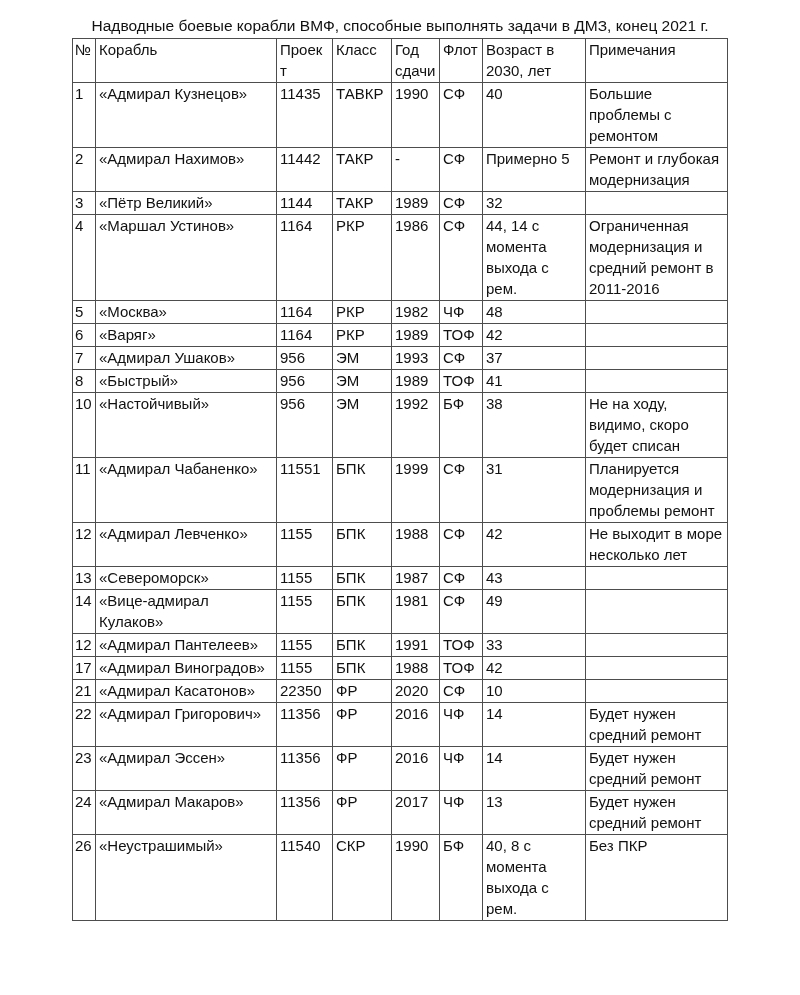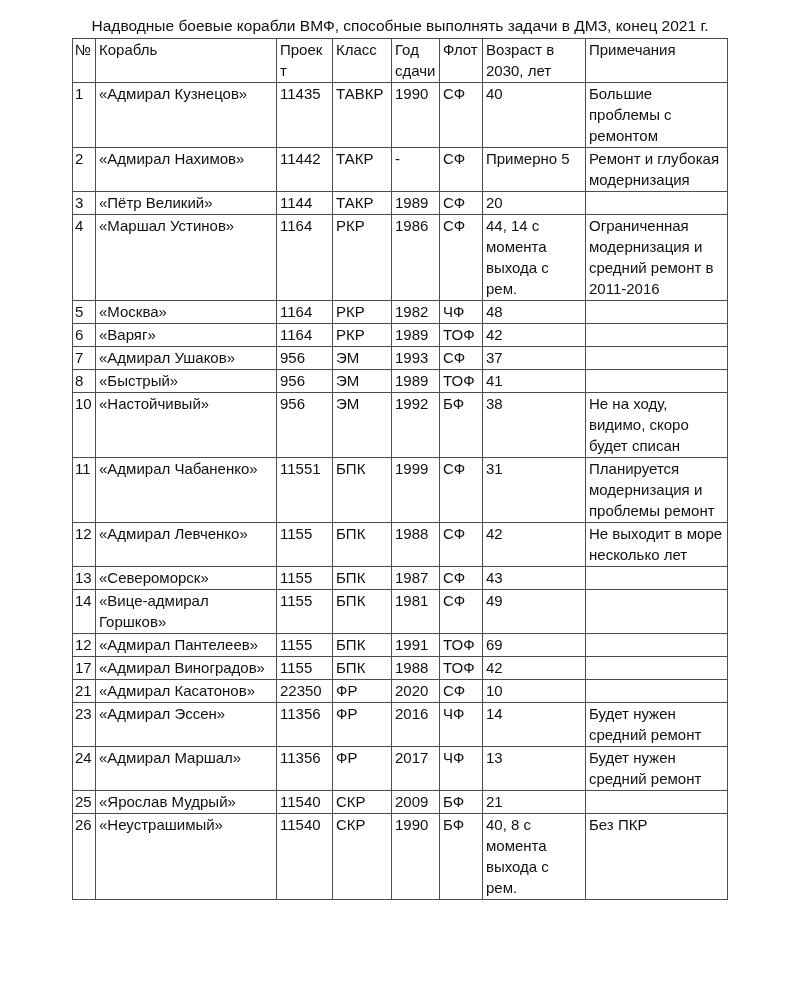--- a/index.html
+++ b/index.html
@@ -102,21 +102,21 @@
           <td class="col-age">Примерно 5</td>
           <td class="col-notes">Ремонт и глубокая модернизация</td>
         </tr>
         <tr>
           <td class="col-num">3</td>
           <td class="col-ship">«Пётр Великий»</td>
           <td class="col-project">1144</td>
           <td class="col-class">ТАКР</td>
           <td class="col-year">1989</td>
           <td class="col-fleet">СФ</td>
-          <td class="col-age">20</td>
+          <td class="col-age">32</td>
           <td class="col-notes"></td>
         </tr>
         <tr>
           <td class="col-num">4</td>
           <td class="col-ship">«Маршал Устинов»</td>
           <td class="col-project">1164</td>
           <td class="col-class">РКР</td>
           <td class="col-year">1986</td>
           <td class="col-fleet">СФ</td>
           <td class="col-age">44, 14 с момента выхода с рем.</td>
@@ -197,36 +197,36 @@
           <td class="col-ship">«Североморск»</td>
           <td class="col-project">1155</td>
           <td class="col-class">БПК</td>
           <td class="col-year">1987</td>
           <td class="col-fleet">СФ</td>
           <td class="col-age">43</td>
           <td class="col-notes"></td>
         </tr>
         <tr>
           <td class="col-num">14</td>
-          <td class="col-ship">«Вице-адмирал Горшков»</td>
+          <td class="col-ship">«Вице-адмирал Кулаков»</td>
           <td class="col-project">1155</td>
           <td class="col-class">БПК</td>
           <td class="col-year">1981</td>
           <td class="col-fleet">СФ</td>
           <td class="col-age">49</td>
           <td class="col-notes"></td>
         </tr>
         <tr>
           <td class="col-num">12</td>
           <td class="col-ship">«Адмирал Пантелеев»</td>
           <td class="col-project">1155</td>
           <td class="col-class">БПК</td>
           <td class="col-year">1991</td>
           <td class="col-fleet">ТОФ</td>
-          <td class="col-age">69</td>
+          <td class="col-age">33</td>
           <td class="col-notes"></td>
         </tr>
         <tr>
           <td class="col-num">17</td>
           <td class="col-ship">«Адмирал Виноградов»</td>
           <td class="col-project">1155</td>
           <td class="col-class">БПК</td>
           <td class="col-year">1988</td>
           <td class="col-fleet">ТОФ</td>
           <td class="col-age">42</td>
@@ -236,48 +236,48 @@
           <td class="col-num">21</td>
           <td class="col-ship">«Адмирал Касатонов»</td>
           <td class="col-project">22350</td>
           <td class="col-class">ФР</td>
           <td class="col-year">2020</td>
           <td class="col-fleet">СФ</td>
           <td class="col-age">10</td>
           <td class="col-notes"></td>
         </tr>
         <tr>
+          <td class="col-num">22</td>
+          <td class="col-ship">«Адмирал Григорович»</td>
+          <td class="col-project">11356</td>
+          <td class="col-class">ФР</td>
+          <td class="col-year">2016</td>
+          <td class="col-fleet">ЧФ</td>
+          <td class="col-age">14</td>
+          <td class="col-notes">Будет нужен средний ремонт</td>
+        </tr>
+        <tr>
           <td class="col-num">23</td>
           <td class="col-ship">«Адмирал Эссен»</td>
           <td class="col-project">11356</td>
           <td class="col-class">ФР</td>
           <td class="col-year">2016</td>
           <td class="col-fleet">ЧФ</td>
           <td class="col-age">14</td>
           <td class="col-notes">Будет нужен средний ремонт</td>
         </tr>
         <tr>
           <td class="col-num">24</td>
-          <td class="col-ship">«Адмирал Маршал»</td>
+          <td class="col-ship">«Адмирал Макаров»</td>
           <td class="col-project">11356</td>
           <td class="col-class">ФР</td>
           <td class="col-year">2017</td>
           <td class="col-fleet">ЧФ</td>
           <td class="col-age">13</td>
           <td class="col-notes">Будет нужен средний ремонт</td>
-        </tr>
-        <tr>
-          <td class="col-num">25</td>
-          <td class="col-ship">«Ярослав Мудрый»</td>
-          <td class="col-project">11540</td>
-          <td class="col-class">СКР</td>
-          <td class="col-year">2009</td>
-          <td class="col-fleet">БФ</td>
-          <td class="col-age">21</td>
-          <td class="col-notes"></td>
         </tr>
         <tr>
           <td class="col-num">26</td>
           <td class="col-ship">«Неустрашимый»</td>
           <td class="col-project">11540</td>
           <td class="col-class">СКР</td>
           <td class="col-year">1990</td>
           <td class="col-fleet">БФ</td>
           <td class="col-age">40, 8 с момента выхода с рем.</td>
           <td class="col-notes">Без ПКР</td>

